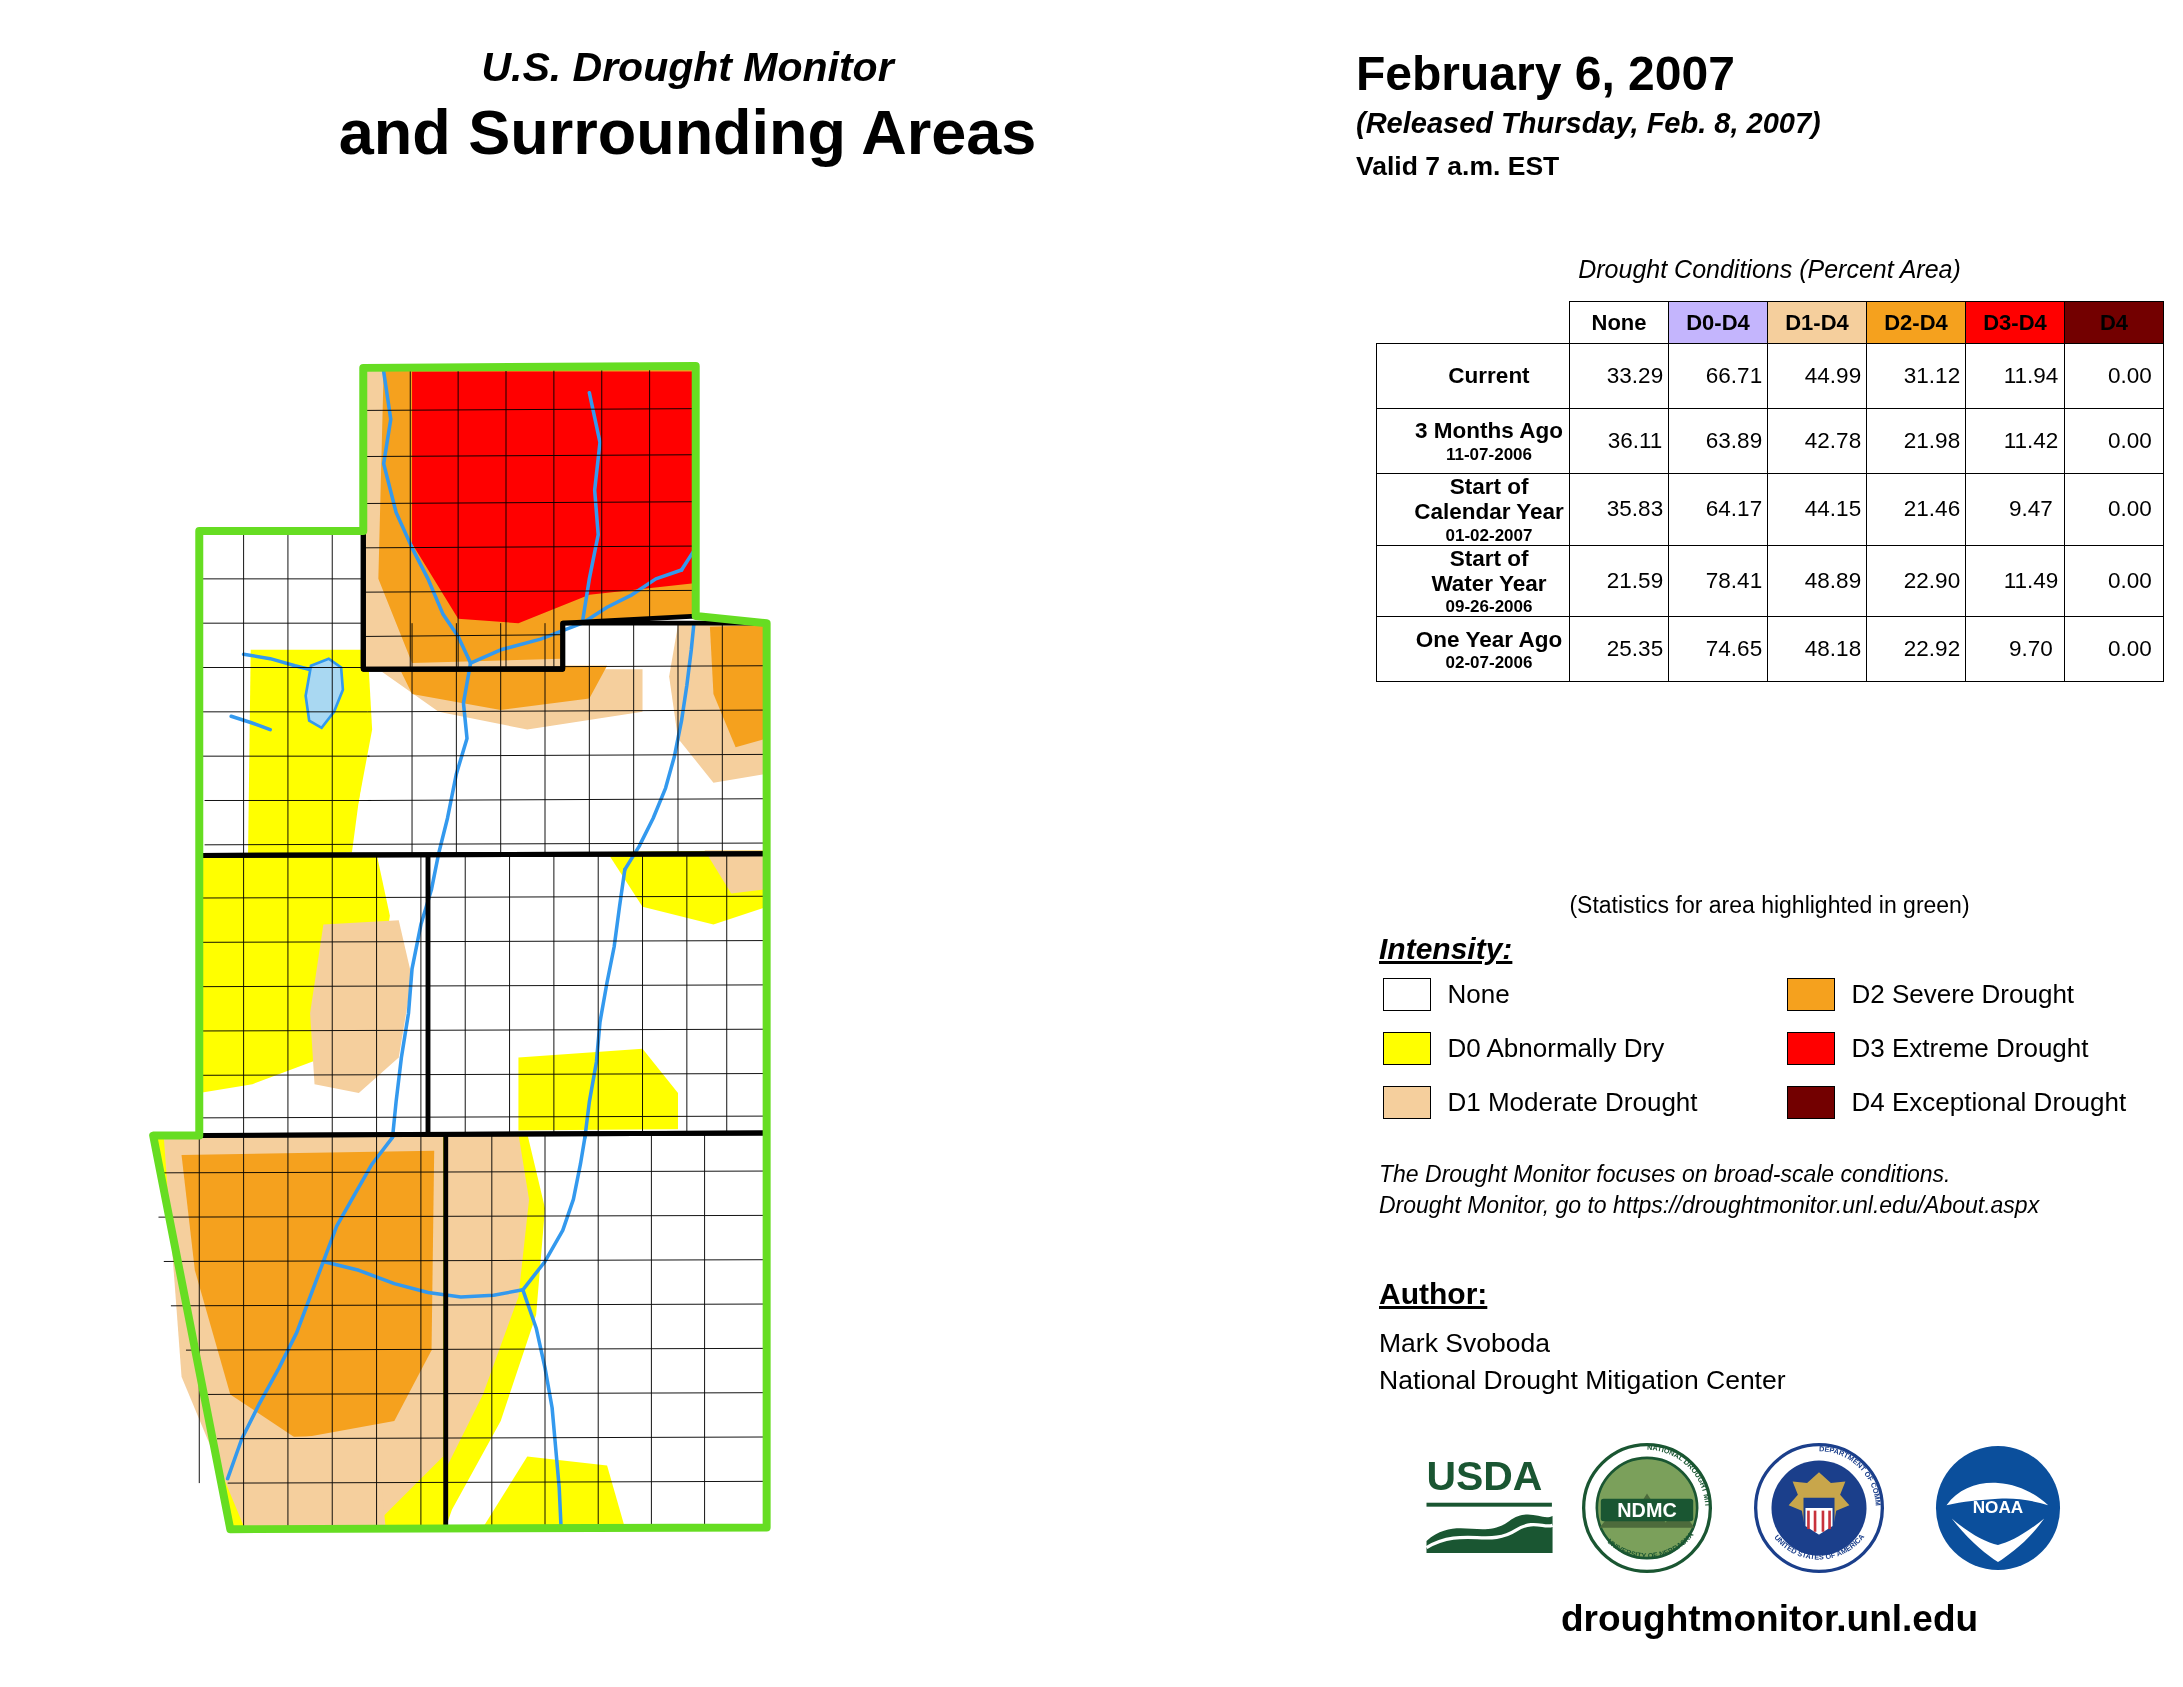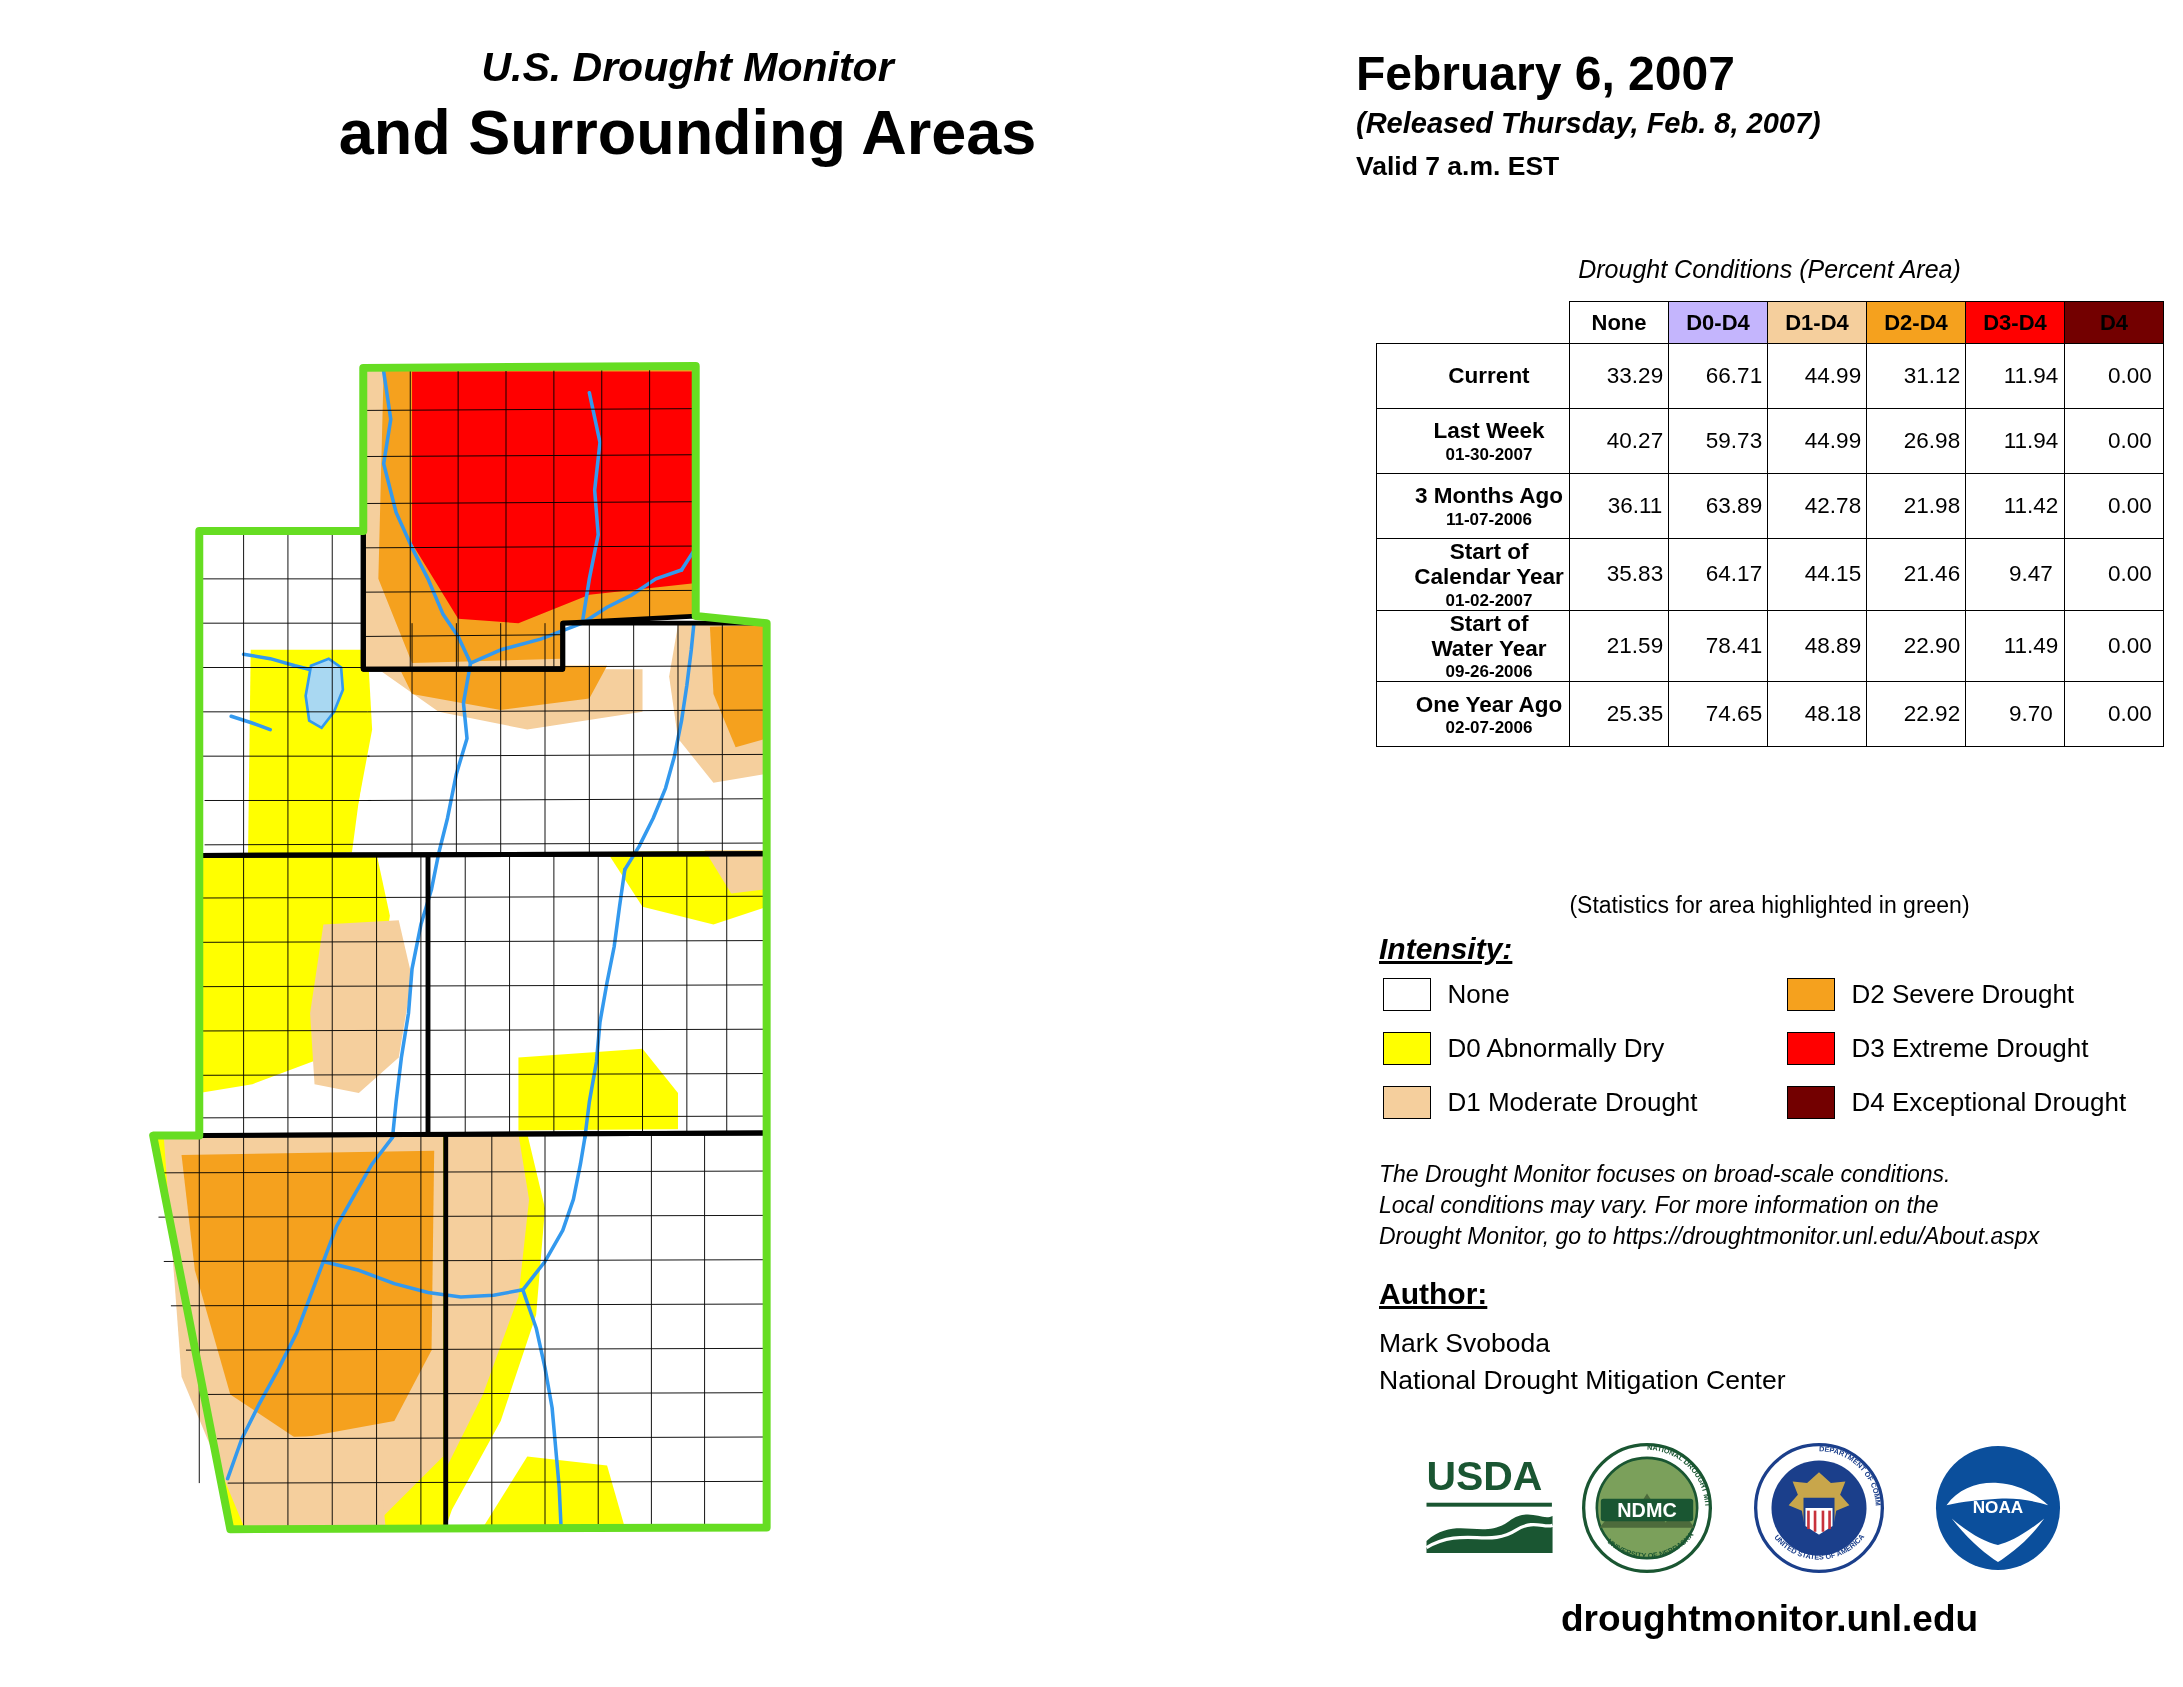--- a/index.html
+++ b/index.html
@@ -432,32 +432,20 @@
       </thead>
       <tbody>
         <tr>
           <td class="rowlabel">
             <span>Current</span>
           </td>
           <td>33.29</td>
           <td>66.71</td>
           <td>44.99</td>
           <td>31.12</td>
-          <td>11.94</td>
-          <td>0.00</td>
-        </tr>
-        <tr>
-          <td class="rowlabel">
-            <span>Last Week</span>
-            <span class="sub">01-30-2007</span>
-          </td>
-          <td>40.27</td>
-          <td>59.73</td>
-          <td>44.99</td>
-          <td>26.98</td>
           <td>11.94</td>
           <td>0.00</td>
         </tr>
         <tr>
           <td class="rowlabel">
             <span>3 Months Ago</span>
             <span class="sub">11-07-2006</span>
           </td>
           <td>36.11</td>
           <td>63.89</td>
@@ -539,21 +527,20 @@
         </div>
         <div class="legend-item right">
           <span class="swatch" style="background:#730000;"></span>
           <span class="legend-label">D4 Exceptional Drought</span>
         </div>
       </div>
     </div>
 
     <div class="disclaimer">
       <div>The Drought Monitor focuses on broad-scale conditions.</div>
-      <div>Local conditions may vary. For more information on the</div>
       <div>Drought Monitor, go to https://droughtmonitor.unl.edu/About.aspx</div>
     </div>
 
     <div class="author-title">Author:</div>
     <div class="author-lines">
       <div>Mark Svoboda</div>
       <div>National Drought Mitigation Center</div>
     </div>
 
     <div class="logos">

